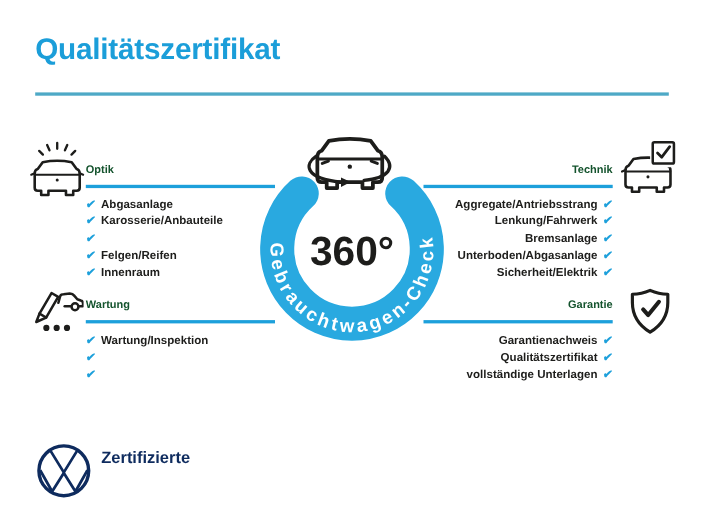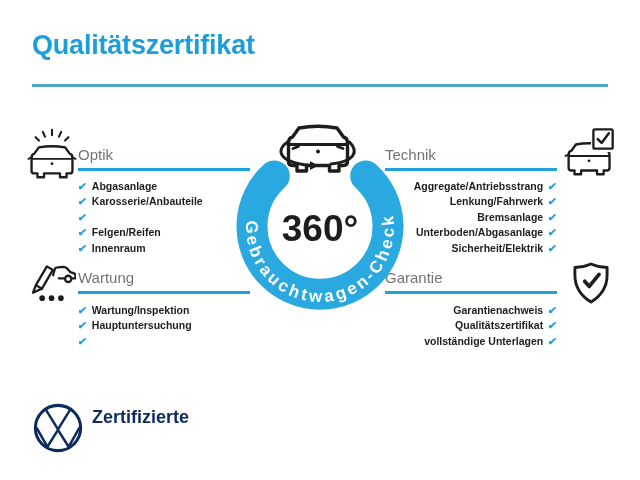--- a/index.html
+++ b/index.html
@@ -13,28 +13,28 @@
   .title{
     position:absolute;left:32px;top:30px;margin:0;
     font-size:27px;font-weight:700;color:#1b9ed9;letter-spacing:-0.2px;
   }
   .title-rule{
     position:absolute;left:32px;top:84px;width:576px;height:3px;background:#4ea9c6;
   }
 
   
   .sec{position:absolute;width:172px;}
-  .sec h2{margin:0;font-size:15px;line-height:16px;font-weight:400;color:#737373;}
+  .sec h2{margin:0;font-size:10px;line-height:16px;font-weight:700;color:#14532d;}
   .sec .sec-rule{height:2.5px;background:#1da0db;margin-top:5px;}
   .sec ul{list-style:none;margin:8px 0 0 0;padding:0;}
   .sec li{
     display:flex;align-items:center;gap:5px;
     font-size:10.5px;font-weight:700;line-height:15.5px;color:#1d1d1b;white-space:nowrap;
   }
-  .sec.right{}
+  .sec.right{text-align:right;}
   .sec.right li{justify-content:flex-end;}
   .chk{color:#1da0db;font-size:10.5px;transform:skewX(-8deg);}
 
   #sec-optik{left:78px;top:147px;}
   #sec-technik{left:385px;top:147px;}
   #sec-wartung{left:78px;top:270px;}
   #sec-garantie{left:385px;top:270px;}
   #sec-wartung ul,#sec-garantie ul{margin-top:9px;}
 
   
@@ -54,21 +54,21 @@
   }
   .deg-text{
     font-family:"Liberation Sans", sans-serif;font-size:37px;font-weight:700;fill:#1d1d1b;
     text-anchor:middle;
   }
 
   
   #vw-logo{position:absolute;left:32px;top:402px;}
   .brand{
     position:absolute;left:92px;top:409px;
-    font-size:18px;font-weight:700;line-height:16px;color:#0e2b5e;text-align:center;
+    font-size:15px;font-weight:700;line-height:16px;color:#0e2b5e;text-align:center;
   }
 </style>
 </head>
 <body>
 
 <h1 class="title">Qualitätszertifikat</h1>
 <div class="title-rule"></div>
 
 <svg id="icon-optik" class="icon" width="52" height="52" viewBox="-27 -28 54 54">
   <g class="stroke" stroke-width="2.2">
@@ -173,21 +173,20 @@
 <section class="sec left" id="sec-wartung">
   <h2>Wartung</h2>
   <div class="sec-rule"></div>
   <ul>
     <li>
         <span class="chk">✔</span>
         <span>Wartung/Inspektion</span>
       </li>
     <li>
         <span class="chk">✔</span>
-        <span>Hauptuntersuchung</span>
       </li>
     <li>
         <span class="chk">✔</span>
       </li>
   </ul>
 </section>
 
 <section class="sec right" id="sec-garantie">
   <h2>Garantie</h2>
   <div class="sec-rule"></div>

